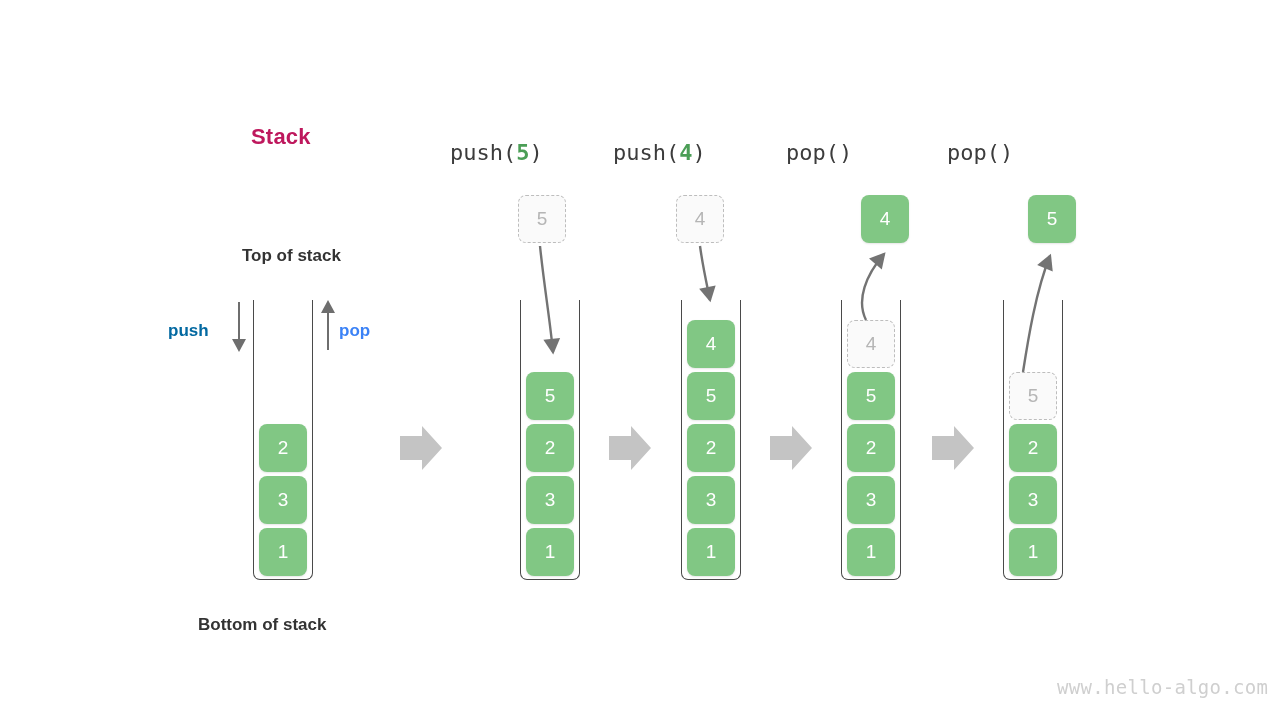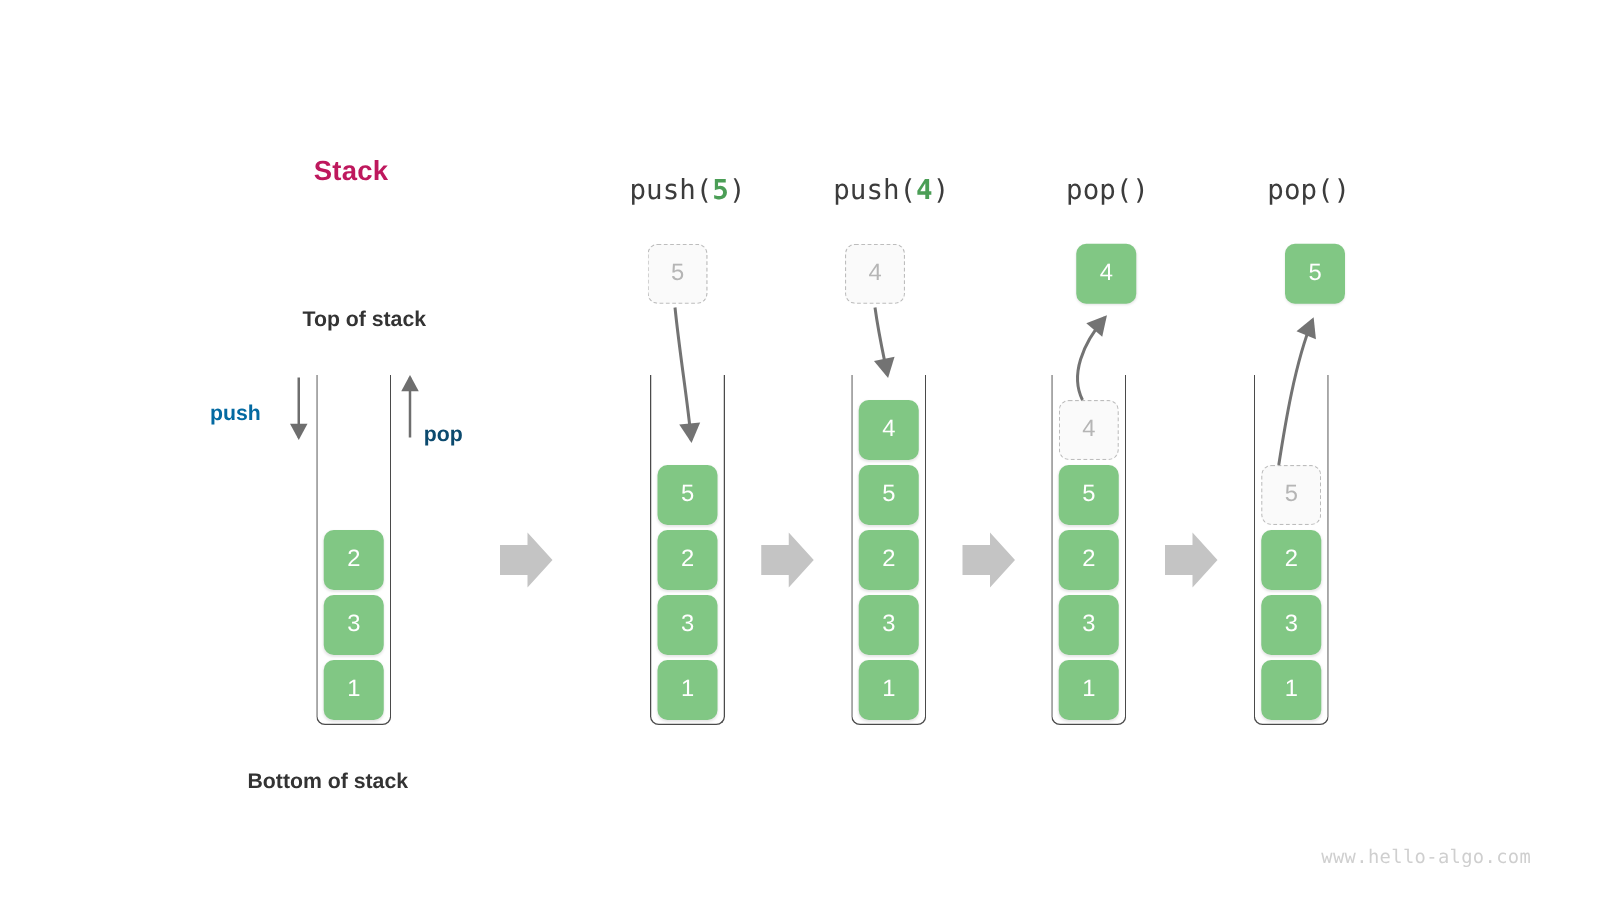--- a/index.html
+++ b/index.html
@@ -55,43 +55,42 @@
     position: absolute;
     left: 168px;
     top: 321px;
     font-size: 17px;
     font-weight: bold;
     color: #0369a1;
   }
   .lbl-pop {
     position: absolute;
     left: 339px;
-    top: 338px;
-    font-size: 17px;
-    font-weight: bold;
-    color: #0c4a6e;
+    top: 321px;
+    font-size: 17px;
+    font-weight: bold;
+    color: #3b82f6;
   }
   .op-label {
     position: absolute;
     top: 140px;
     width: 200px;
-    text-align: center;
     font-family: "DejaVu Sans Mono", "Liberation Mono", monospace;
     font-size: 22px;
     color: #3c3c3c;
     white-space: nowrap;
   }
   .op-label .arg { color: #4b9e56; font-weight: bold; }
 
   .watermark {
     position: absolute;
     left: 1057px;
     top: 676px;
     font-family: "DejaVu Sans Mono", "Liberation Mono", monospace;
-    font-size: 15px;
+    font-size: 19px;
     color: #cfcfcf;
     letter-spacing: .3px;
     white-space: nowrap;
   }
 
   
   .stack-col { position: absolute; top: 0; left: 0; }
 
   .vessel {
     position: absolute;

